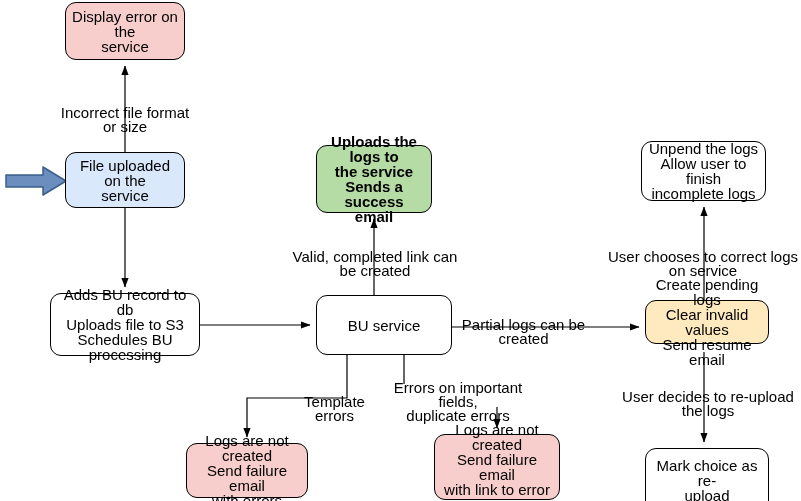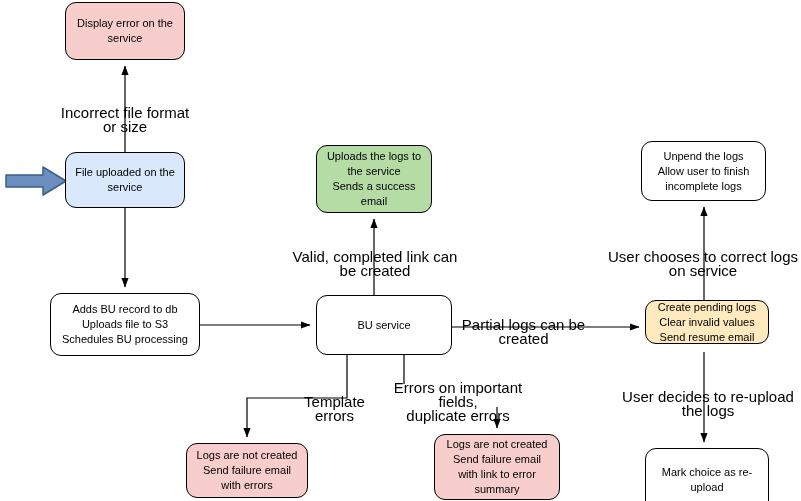--- a/index.html
+++ b/index.html
@@ -27,29 +27,29 @@
   }
   .node {
     position: absolute;
     box-sizing: border-box;
     border: 1px solid #000000;
     border-radius: 11px;
     display: flex;
     align-items: center;
     justify-content: center;
     text-align: center;
-    font-size: 11px;
+    font-size: 15px;
     line-height: 15px;
     color: #000000;
     white-space: pre-line;
     padding: 2px 4px;
   }
   .n-pink   { background: #f8cecc; }
   .n-blue   { background: #dae8fc; }
-  .n-green  { background: #b5dca4; }
+  .n-green  { background: #b5dca4; font-weight: bold; }
   .n-yellow { background: #ffeabf; }
   .n-white  { background: #ffffff; }
 
   .edge-label {
     position: absolute;
     font-size: 15px;
     line-height: 14px;
     color: #000000;
     white-space: pre-line;
     text-align: center;

